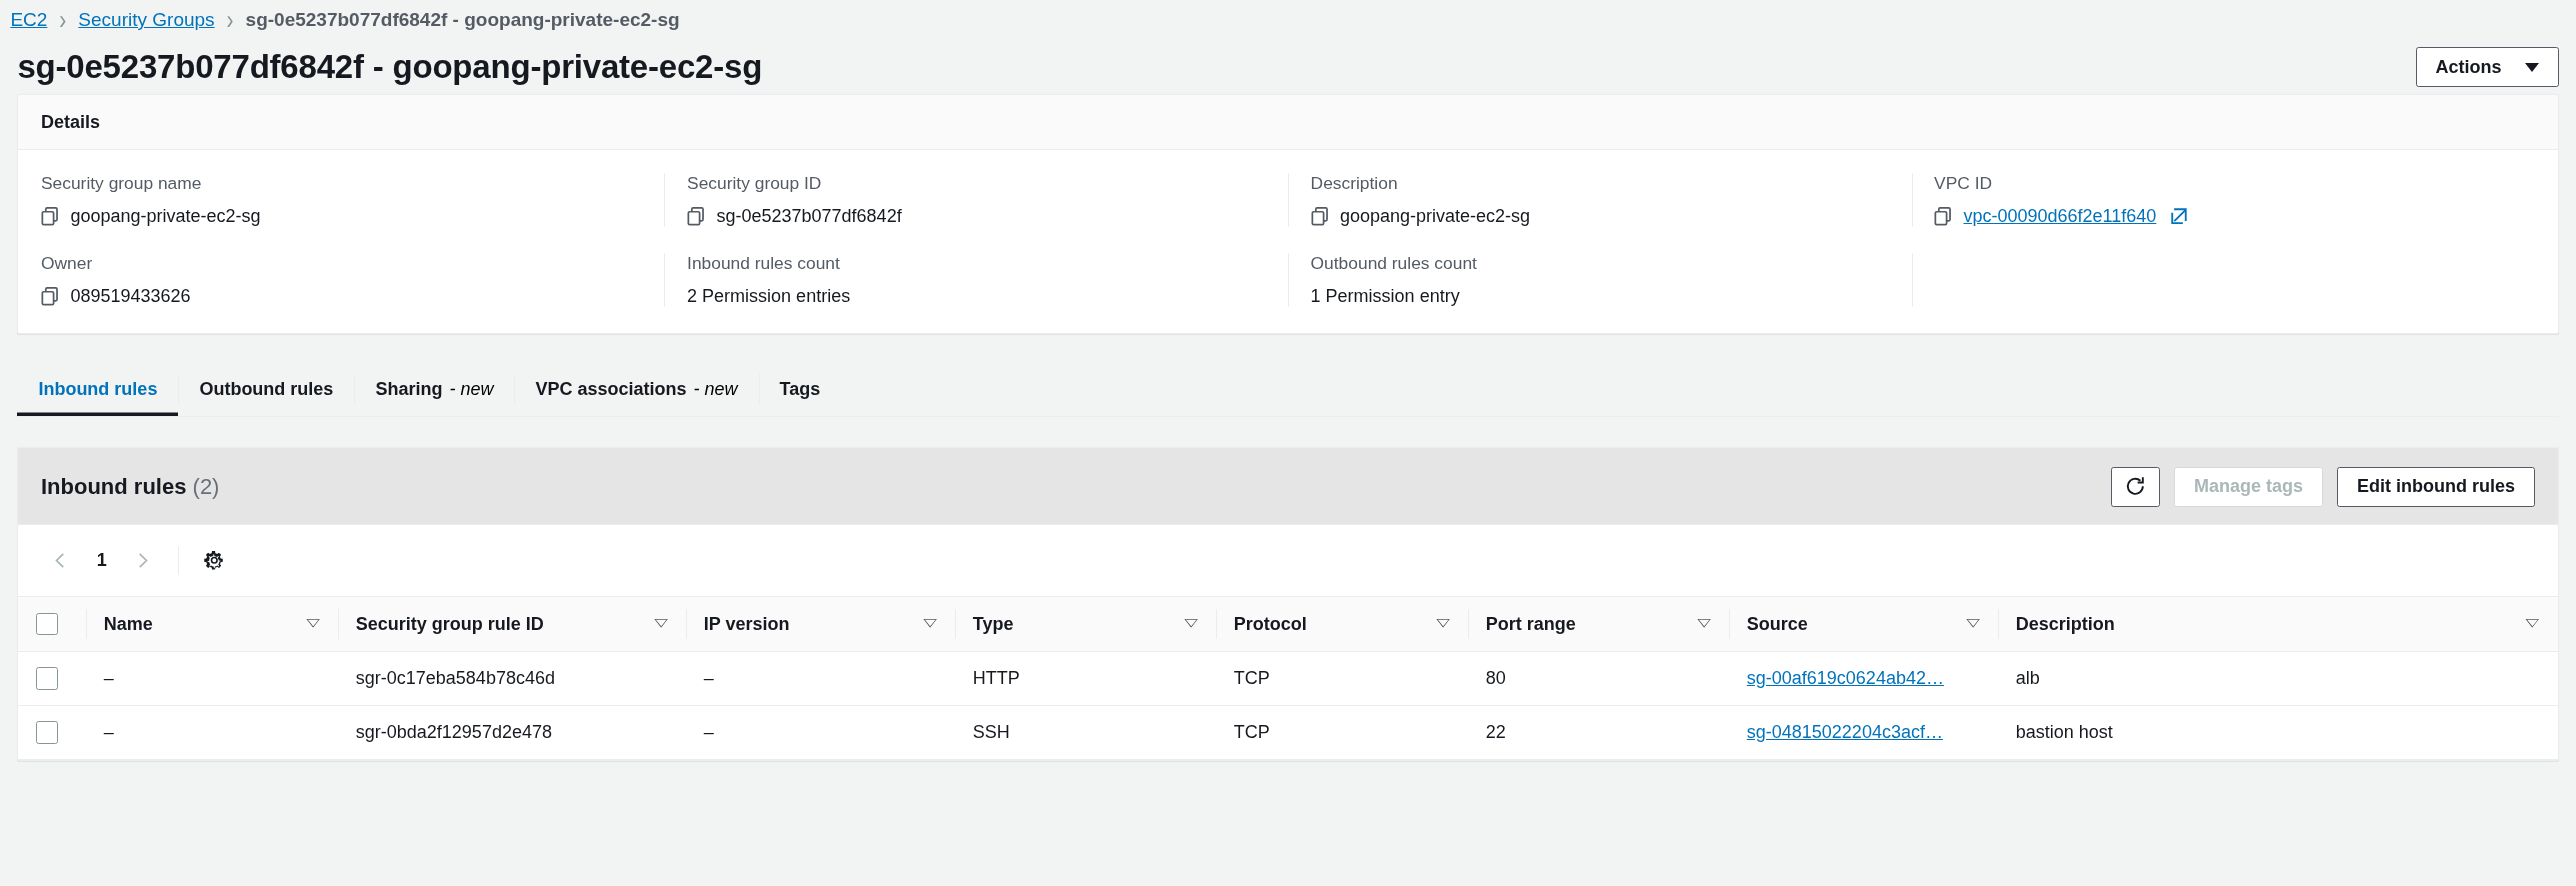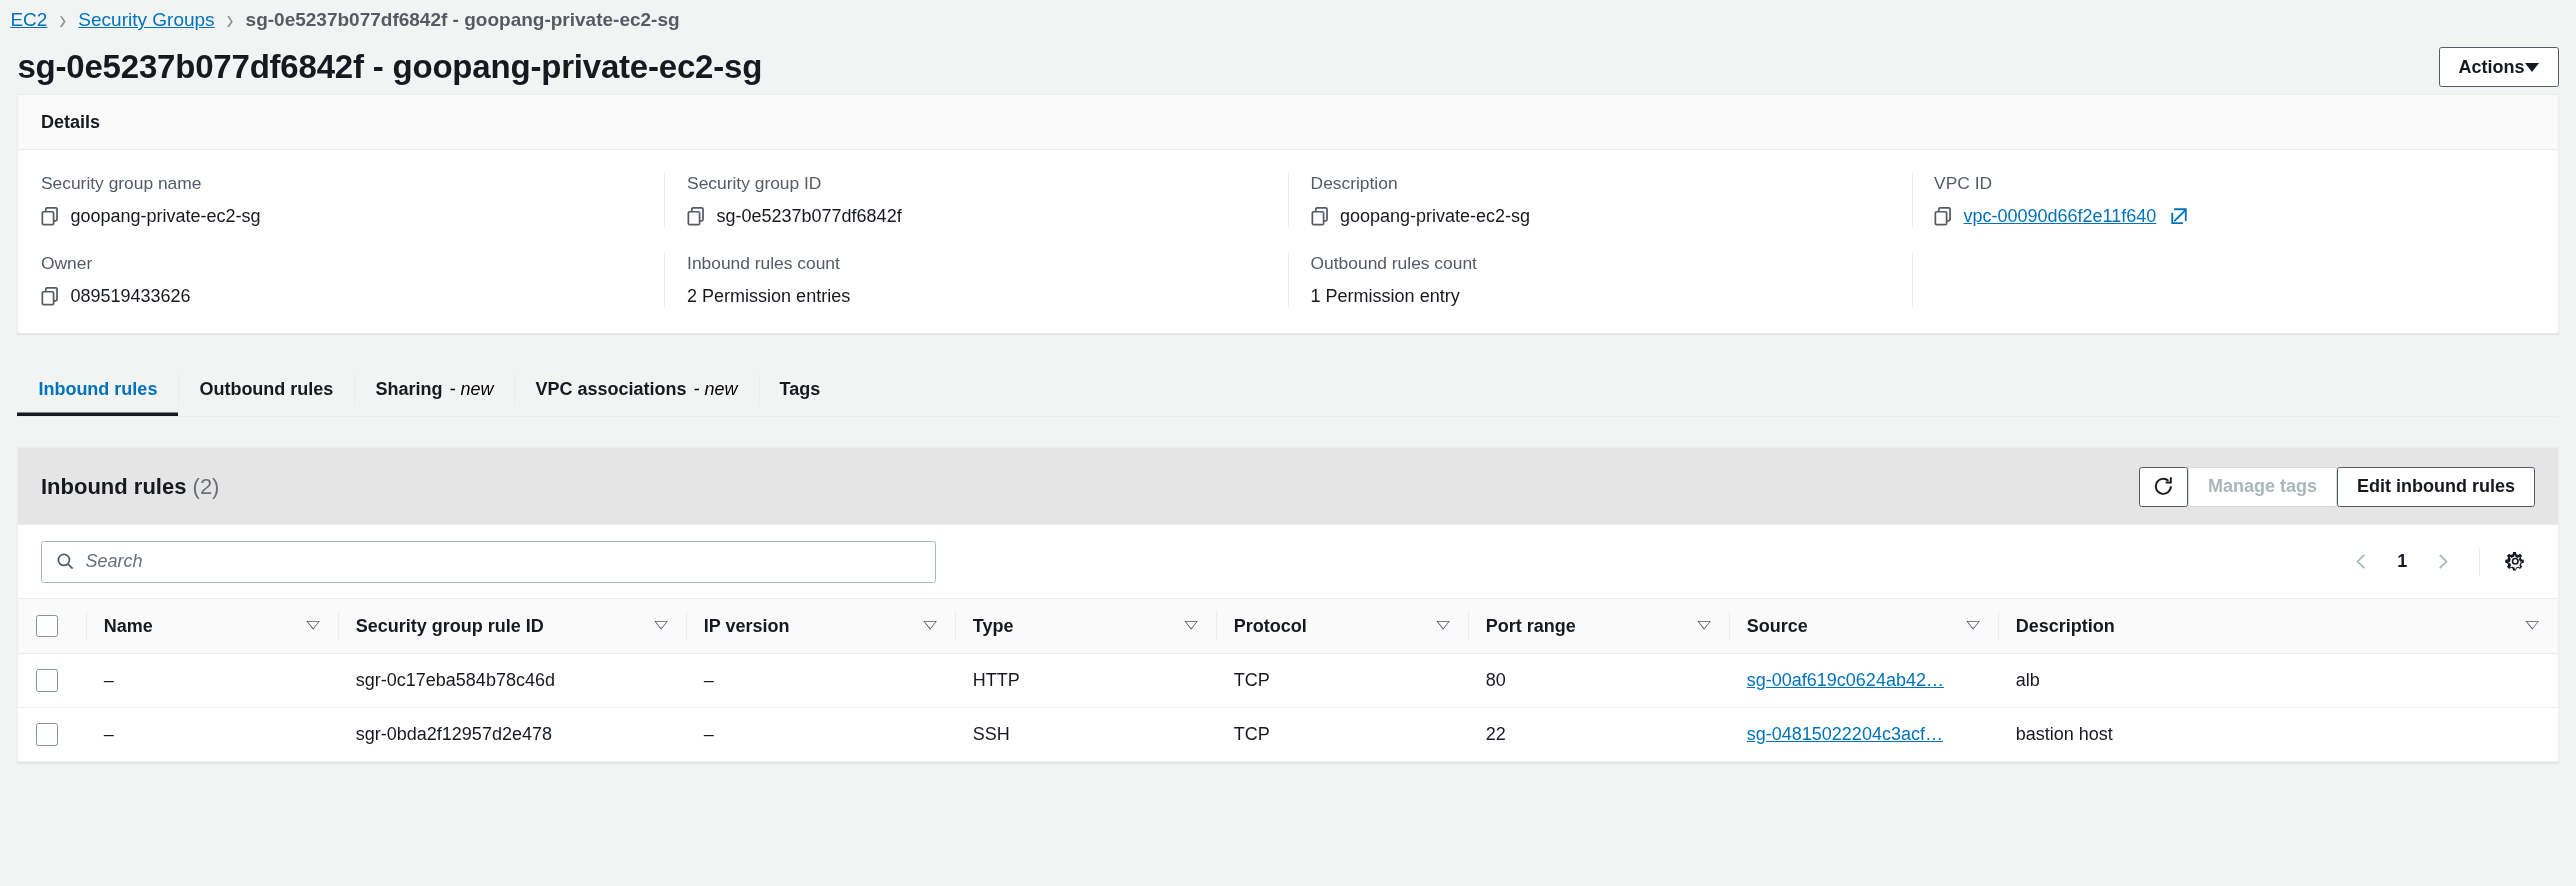--- a/index.html
+++ b/index.html
@@ -25,21 +25,21 @@
   }
   .crumb-current { color: #545b64; font-weight: 700; }
 
   
   .title-row {
     display: flex; align-items: center; justify-content: space-between;
     padding: 0 17.4px 0 17.4px; height: 54px;
   }
   .page-title { font-size: 33px; font-weight: 700; color: #16191f; letter-spacing: -0.2px; }
   .actions-btn {
-    display: flex; align-items: center; gap: 0;
+    display: flex; align-items: center; gap: 23px;
     background: #fff; border: 0.9px solid #545b64; border-radius: 2.6px;
     padding: 11px 19px; height: 40px;
     font-size: 18px; font-weight: 700; color: #16191f; cursor: pointer;
   }
   .caret-down {
     width: 0; height: 0;
     border-left: 7.8px solid transparent; border-right: 7.8px solid transparent;
     border-top: 9.6px solid #16191f;
   }
 
@@ -98,21 +98,21 @@
 
   
   .table-card { margin-top: 29.5px; }
   .table-head {
     background: #e5e5e5; border-bottom: 0.9px solid #eaeded;
     padding: 19px 22.6px 17.4px 22.6px;
     display: flex; align-items: center; justify-content: space-between;
   }
   .table-title { font-size: 22px; font-weight: 700; color: #16191f; }
   .table-count { font-weight: 400; color: #687078; }
-  .head-actions { display: flex; align-items: center; }
+  .head-actions { display: flex; align-items: center; gap: 14px; }
   .btn {
     background: #fff; border: 0.9px solid #545b64; border-radius: 2.6px;
     height: 40px; padding: 0 19px;
     font-size: 18px; font-weight: 700; color: #16191f; cursor: pointer;
     display: flex; align-items: center; justify-content: center;
   }
   .btn.icon-btn { width: 49px; padding: 0; }
   .btn.disabled { border-color: #d5dbdb; color: #aab7b8; cursor: default; }
 
   
@@ -332,27 +332,20 @@
         <button class="btn disabled">
           <span>Manage tags</span>
         </button>
         <button class="btn">
           <span>Edit inbound rules</span>
         </button>
       </div>
     </div>
 
     <div class="filter-row">
-      <div class="search-box">
-        <svg width="19" height="19" viewBox="0 0 24 24">
-          <circle cx="10" cy="10" r="7" fill="none" stroke="#545b64" stroke-width="2.2"></circle>
-          <path d="M15.2 15.2L21 21" stroke="#545b64" stroke-width="2.2" fill="none"></path>
-        </svg>
-        <span class="search-ph">Search</span>
-      </div>
 
       <div class="pager">
         <div class="pg-arrow">
           <svg width="19" height="19" viewBox="0 0 24 24">
             <path d="M15.5 3.5L7 12l8.5 8.5" fill="none" stroke="#aab7b8" stroke-width="2.2"></path>
           </svg>
         </div>
         <span class="pg-num">1</span>
         <div class="pg-arrow">
           <svg width="19" height="19" viewBox="0 0 24 24">

